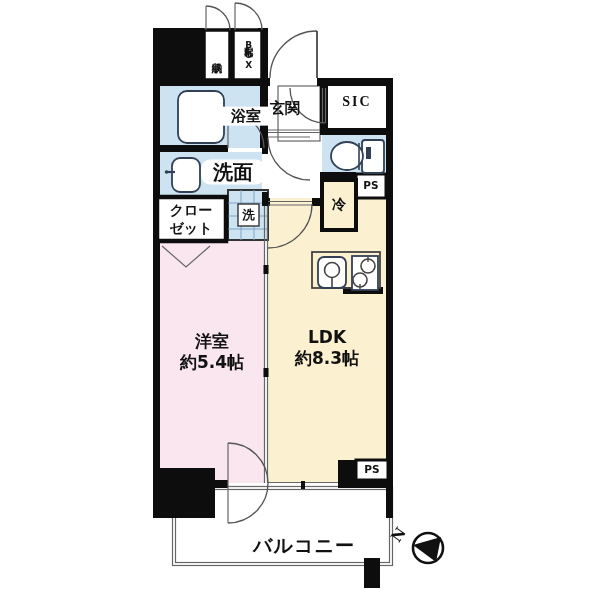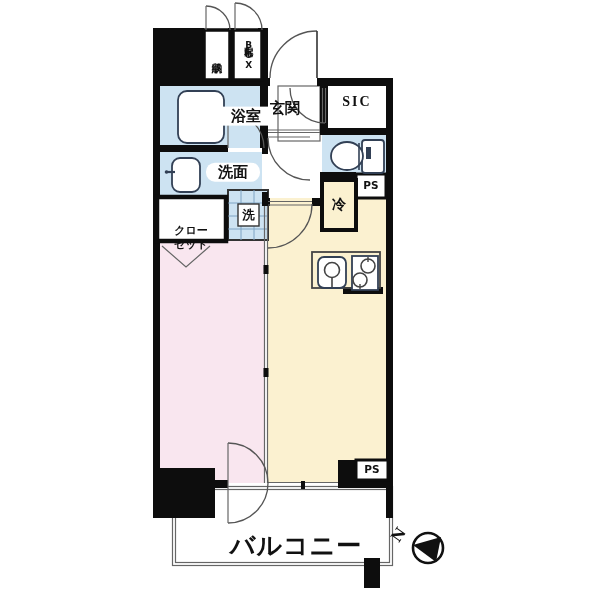--- a/index.html
+++ b/index.html
@@ -171,22 +171,30 @@
     </g>
   </svg>
 
   <div class="lbl vert" style="left:217px;top:55px;font-size:10.5px;">収納</div>
   <div class="lbl vert" style="left:248px;top:55px;font-size:9px;letter-spacing:0;">宅配BOX</div>
   <div class="lbl" style="left:285px;top:108px;font-size:15px;">玄関</div>
   <div class="lbl" style="left:357px;top:102px;font-size:14px;letter-spacing:2px;font-weight:600;font-family:Liberation Serif, serif;">SIC</div>
   <div class="lbl" style="left:371px;top:186px;font-size:10.5px;font-weight:600;">PS</div>
   <div class="lbl" style="left:339px;top:205px;font-size:14px;">冷</div>
   <div class="lbl bg" style="left:246px;top:116px;font-size:15px;">浴室</div>
-  <div class="lbl bg" style="left:233px;top:172px;font-size:15px;border-radius:9px;">洗面</div>
+  <div class="lbl bg" style="left:233px;top:172px;font-size:20px;border-radius:9px;">洗面</div>
   <div class="lbl" style="left:248.5px;top:215px;font-size:12.5px;">洗</div>
-  <div class="lbl" style="left:191px;top:219px;font-size:11px;margin-top:19px;">
+  <div class="lbl" style="left:191px;top:219px;font-size:14px;">
     <span>クロー</span><br>
     <span>ゼット</span>
   </div>
-  <div class="lbl" style="left:296px;top:546px;font-size:25px;letter-spacing:1px;text-align:right;">バルコニー</div>
+  <div class="lbl" style="left:212px;top:352px;font-size:17px;">
+    <span>洋室</span><br>
+    <span>約5.4帖</span>
+  </div>
+  <div class="lbl" style="left:327px;top:348px;font-size:17px;">
+    <span>LDK</span><br>
+    <span>約8.3帖</span>
+  </div>
+  <div class="lbl" style="left:304px;top:546px;font-size:19px;letter-spacing:1px;text-align:right;">バルコニー</div>
   <div class="lbl" style="left:372px;top:470px;font-size:10.5px;font-weight:600;">PS</div>
   <div class="lbl north" style="left:399px;top:535px;font-size:15px;">N</div>
 </div>
 
 </body></html>

